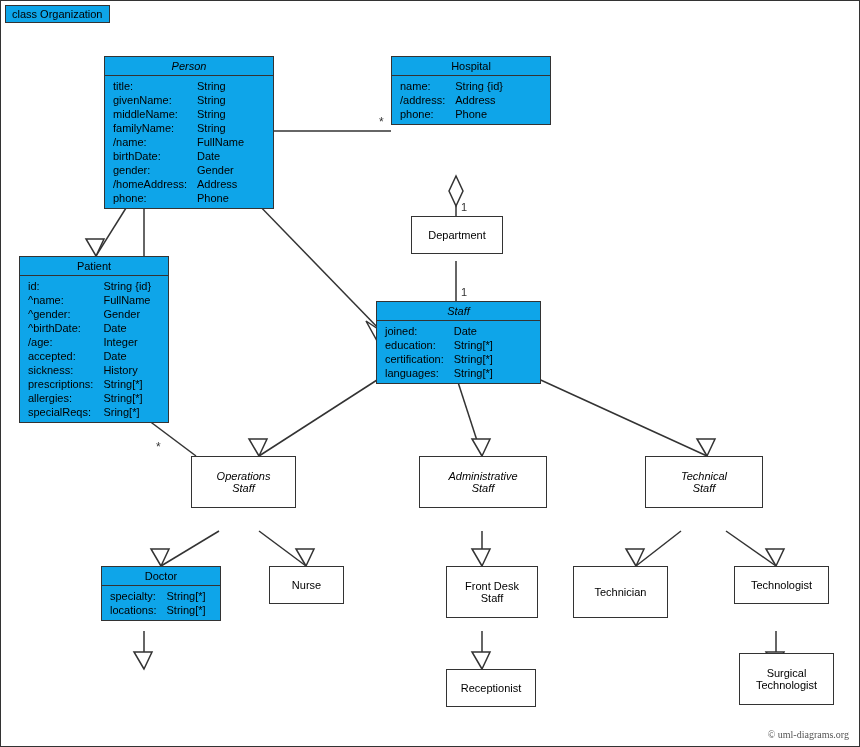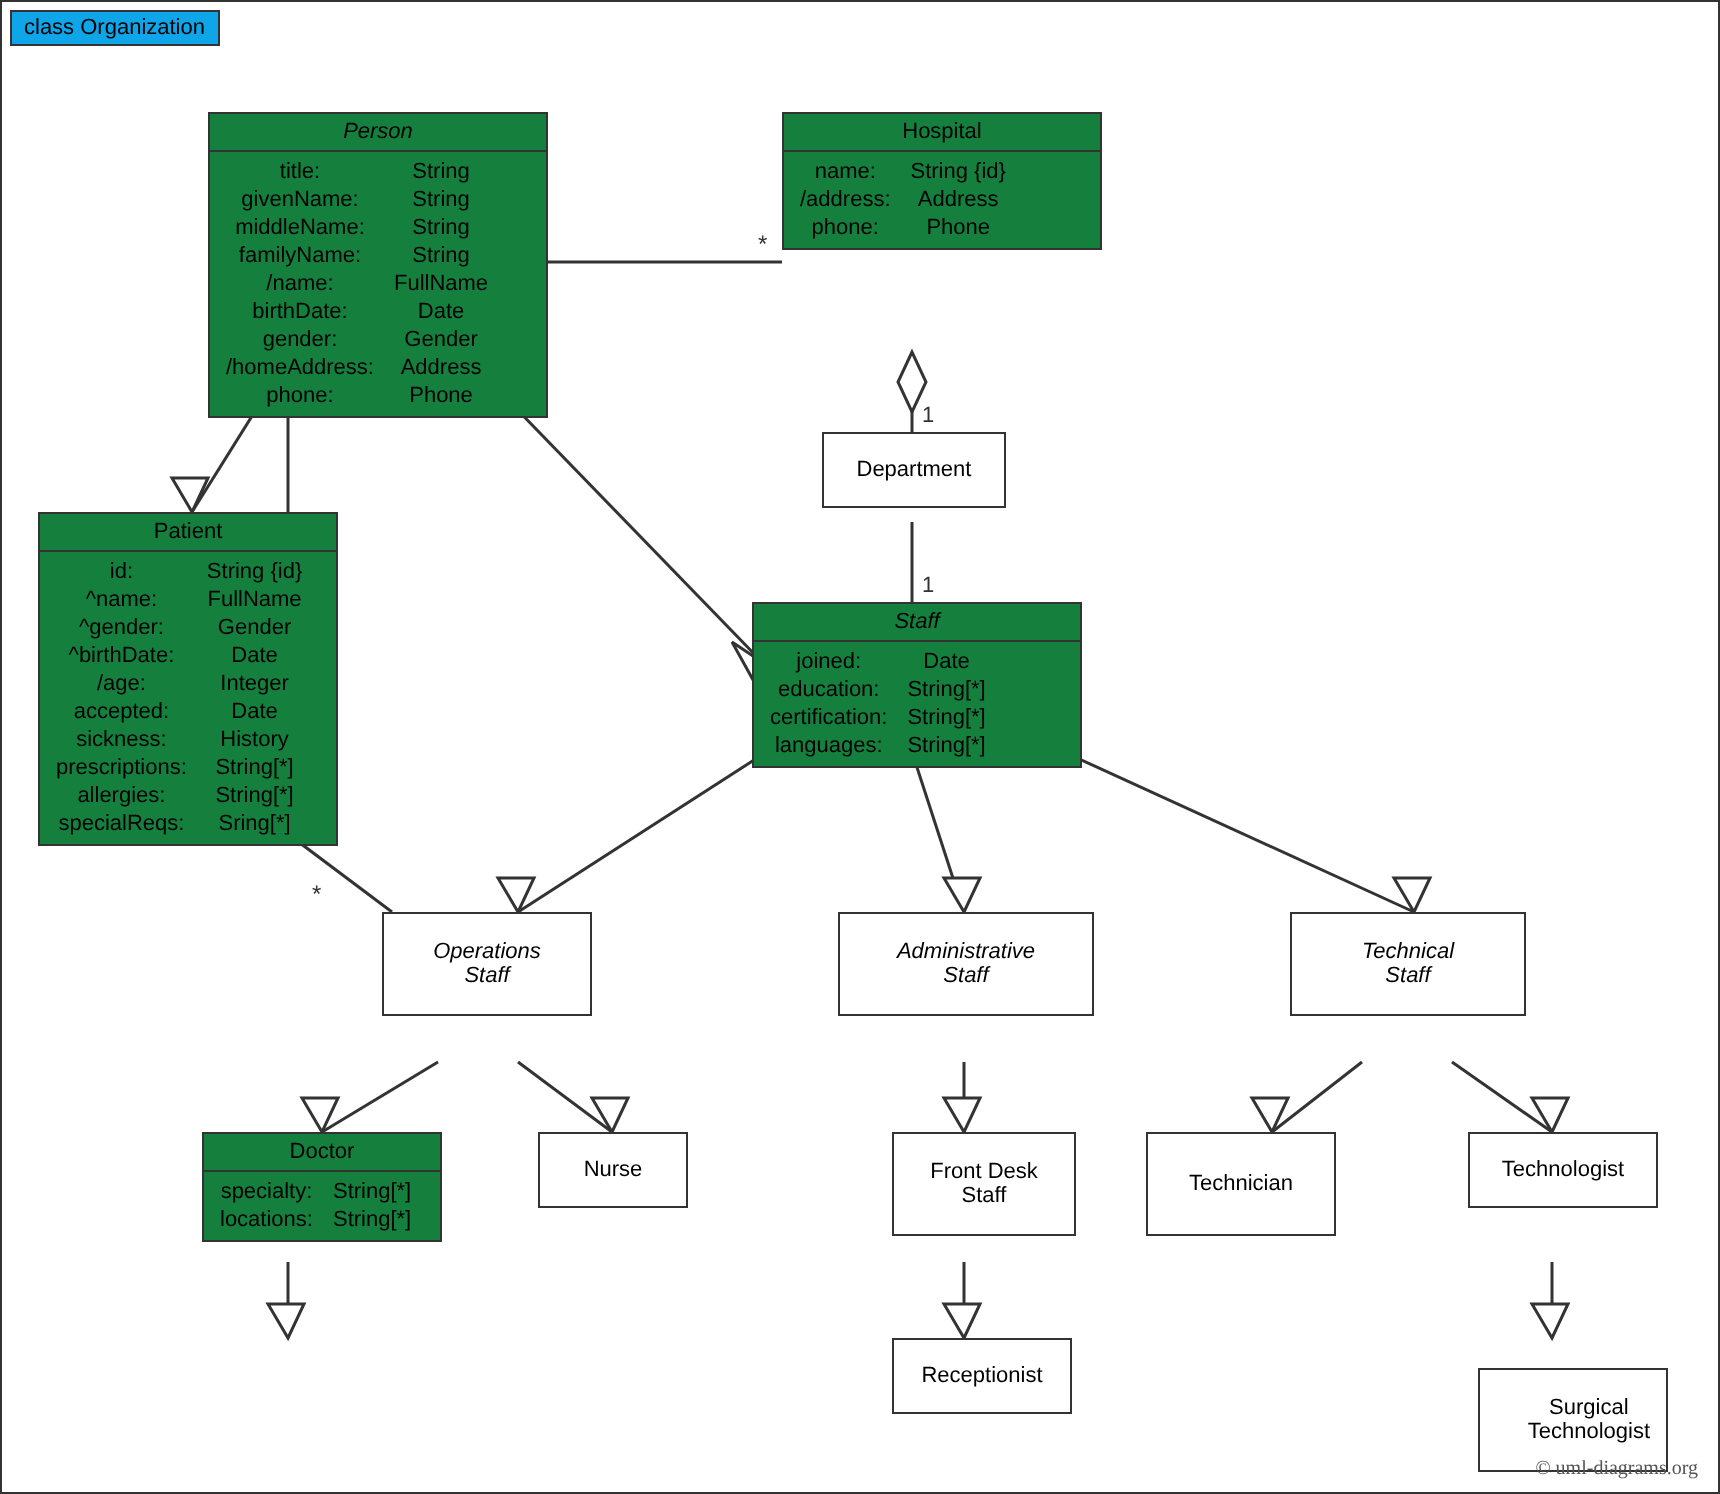--- a/index.html
+++ b/index.html
@@ -24,42 +24,41 @@
       top: 4px;
       left: 4px;
       border: 1.5px solid #333;
       padding: 2px 6px;
       font-size: 11px;
       background: #0ea5e9;
     }
     .uml-class {
       position: absolute;
       border: 1.5px solid #333;
-      background: #15803d;
+      background: #0ea5e9;
       text-align: left;
     }
     .uml-class .class-header {
       text-align: center;
       border-bottom: 1.5px solid #333;
       padding: 3px 6px;
       font-weight: normal;
     }
     .uml-class .class-header.italic {
       font-style: italic;
     }
     .uml-class .class-body {
       padding: 3px 6px;
     }
     .uml-class .class-body table {
       border-collapse: collapse;
     }
     .uml-class .class-body td {
       padding: 1px 2px;
       vertical-align: top;
-      text-align: center;
     }
     .uml-class .class-body td:first-child {
       padding-right: 8px;
     }
     
     .uml-simple {
       position: absolute;
       border: 1.5px solid #333;
       background: #fff;
       text-align: center;
@@ -368,18 +367,18 @@
 
   <div class="uml-simple" style="left:733px; top:565px; width:95px; height:38px;">
     <span>Technologist</span>
   </div>
 
 
   <div class="uml-simple" style="left:445px; top:668px; width:90px; height:38px;">
     <span>Receptionist</span>
   </div>
 
-  <div class="uml-simple" style="left:738px; top:683px; width:95px; height:52px;justify-content:flex-end;">
+  <div class="uml-simple" style="left:738px; top:652px; width:95px; height:52px;">
     <span>Surgical<br>Technologist</span>
   </div>
 
   <span class="copyright">© uml-diagrams.org</span>
 </div>
 
 </body></html>

